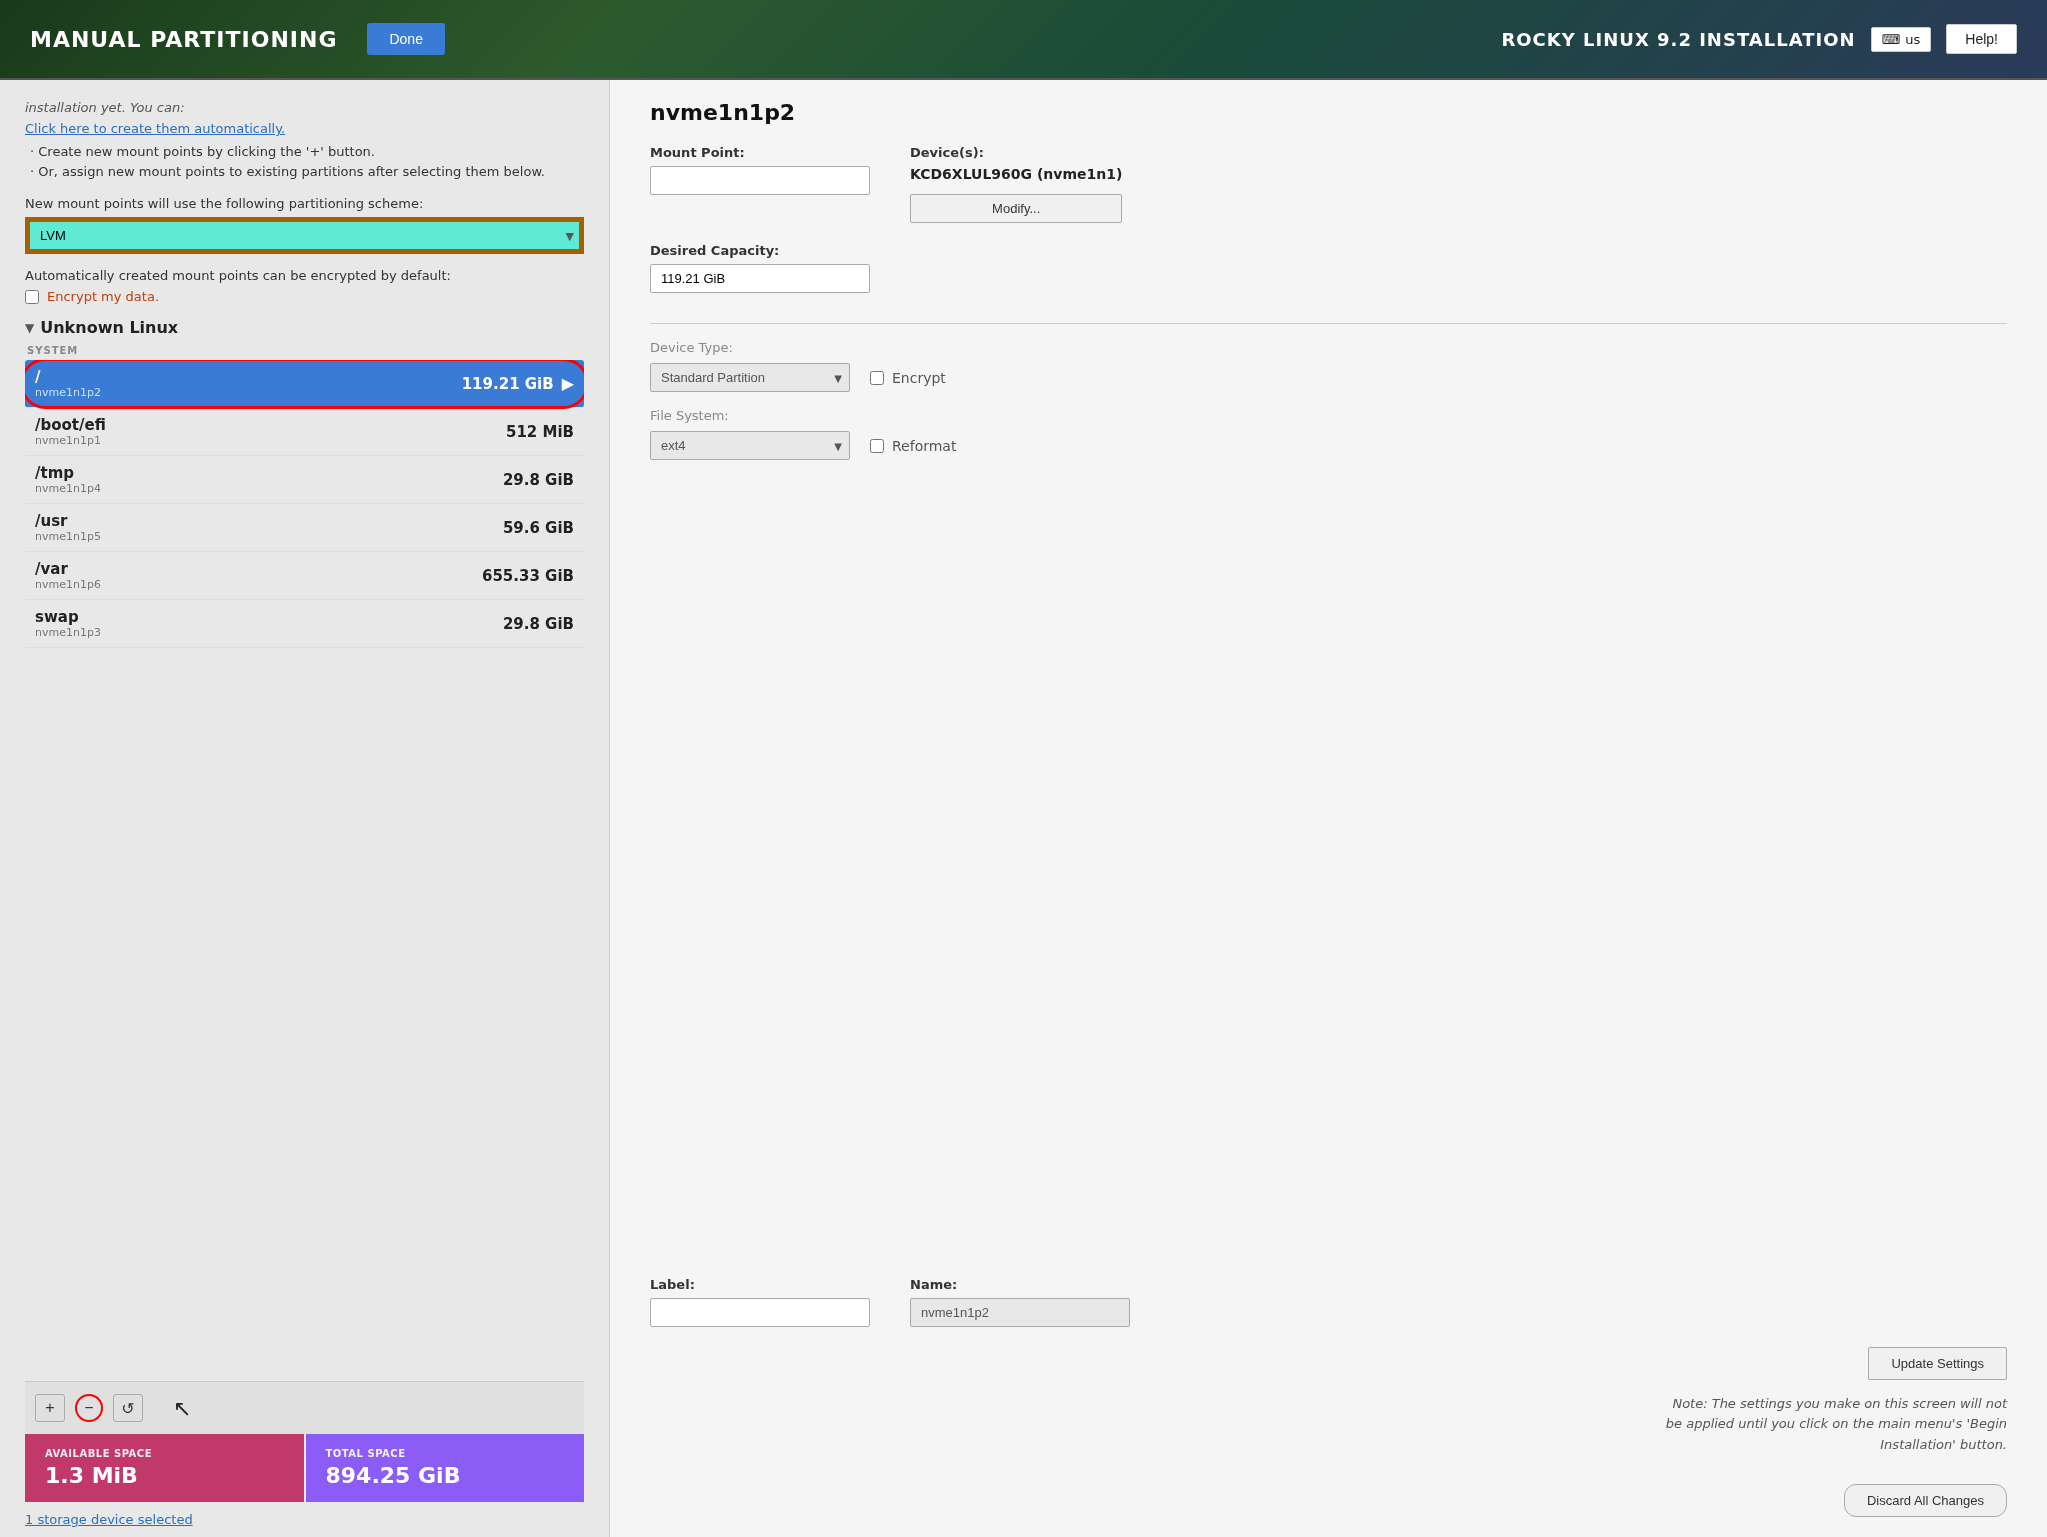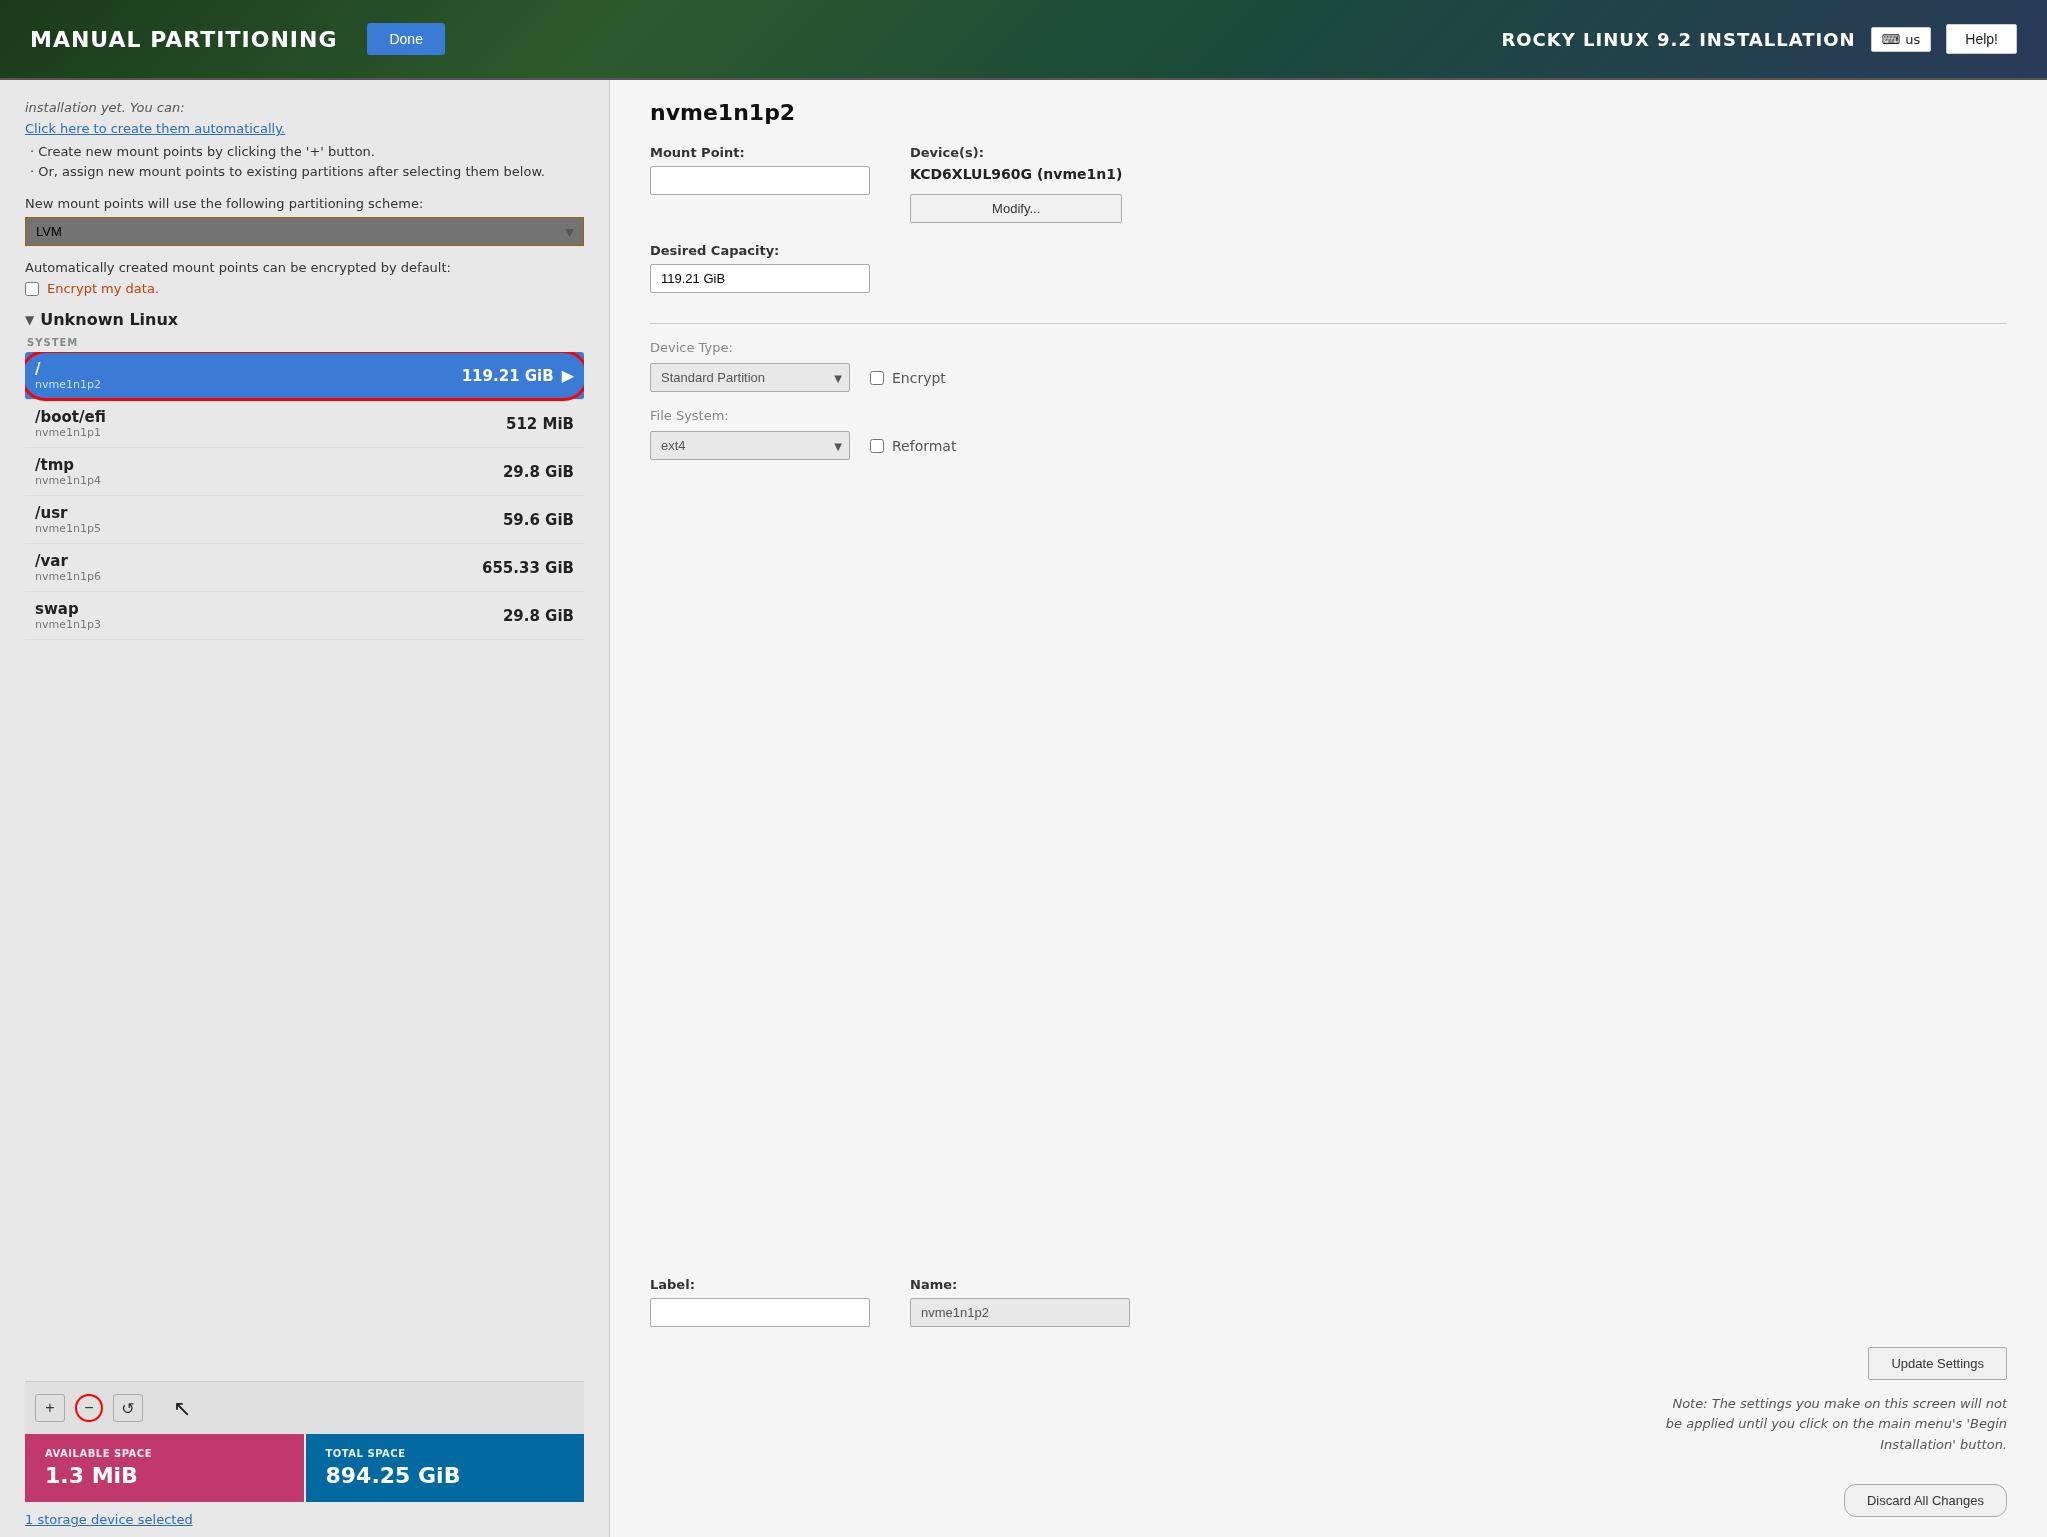--- a/index.html
+++ b/index.html
@@ -121,22 +121,22 @@
       margin: 12px 0 6px 0;
     }
 
     .scheme-select-wrapper {
       position: relative;
       margin-bottom: 14px;
     }
     .scheme-select {
       width: 100%;
       padding: 6px 30px 6px 10px;
-      border: 1px solid #a16207;
-      background: #737373;
+      border: 5px solid #a16207;
+      background: #5eead4;
       font-size: 13px;
       appearance: none;
       cursor: pointer;
     }
     .select-arrow {
       position: absolute;
       right: 10px;
       top: 50%;
       transform: translateY(-50%);
       pointer-events: none;
@@ -297,21 +297,21 @@
       display: flex;
       flex-direction: column;
       gap: 4px;
     }
     .stat-box.available {
       background: #c0396a;
       color: white;
       flex: 1;
     }
     .stat-box.total {
-      background: #0369a1;
+      background: #8b5cf6;
       color: white;
       flex: 1;
     }
     .stat-label {
       font-size: 10px;
       font-weight: bold;
       letter-spacing: 0.5px;
       opacity: 0.9;
     }
     .stat-value {

